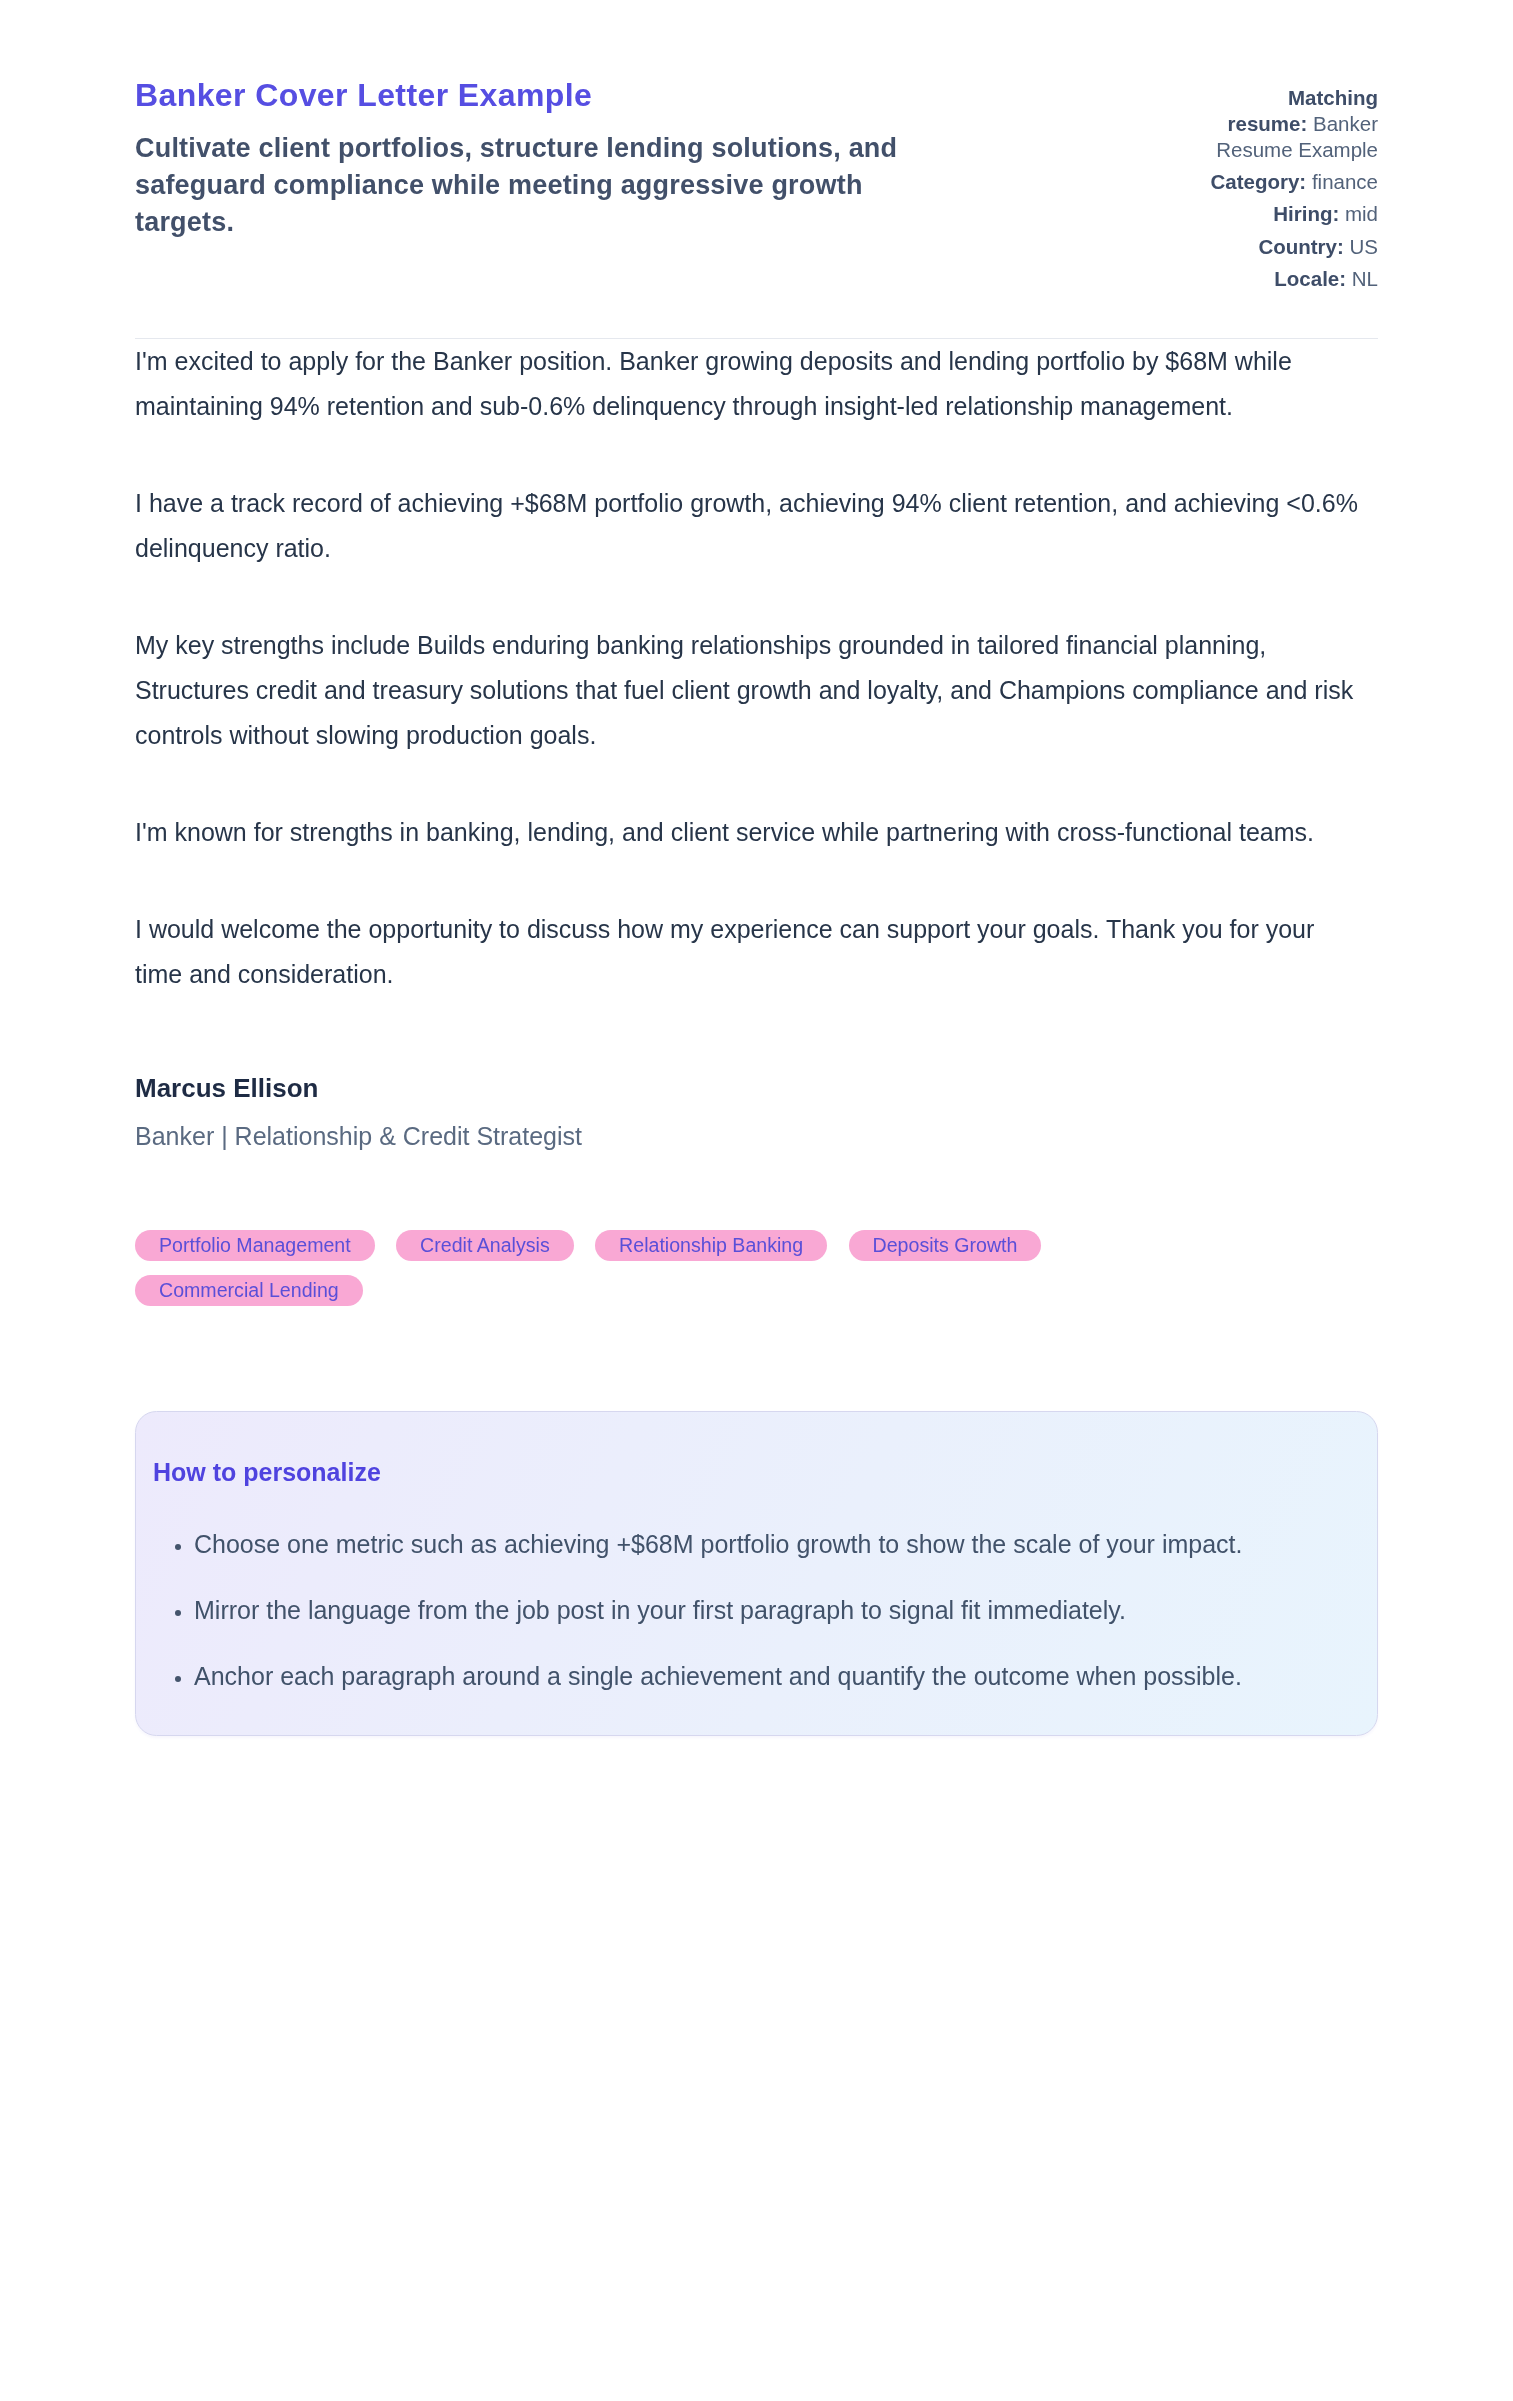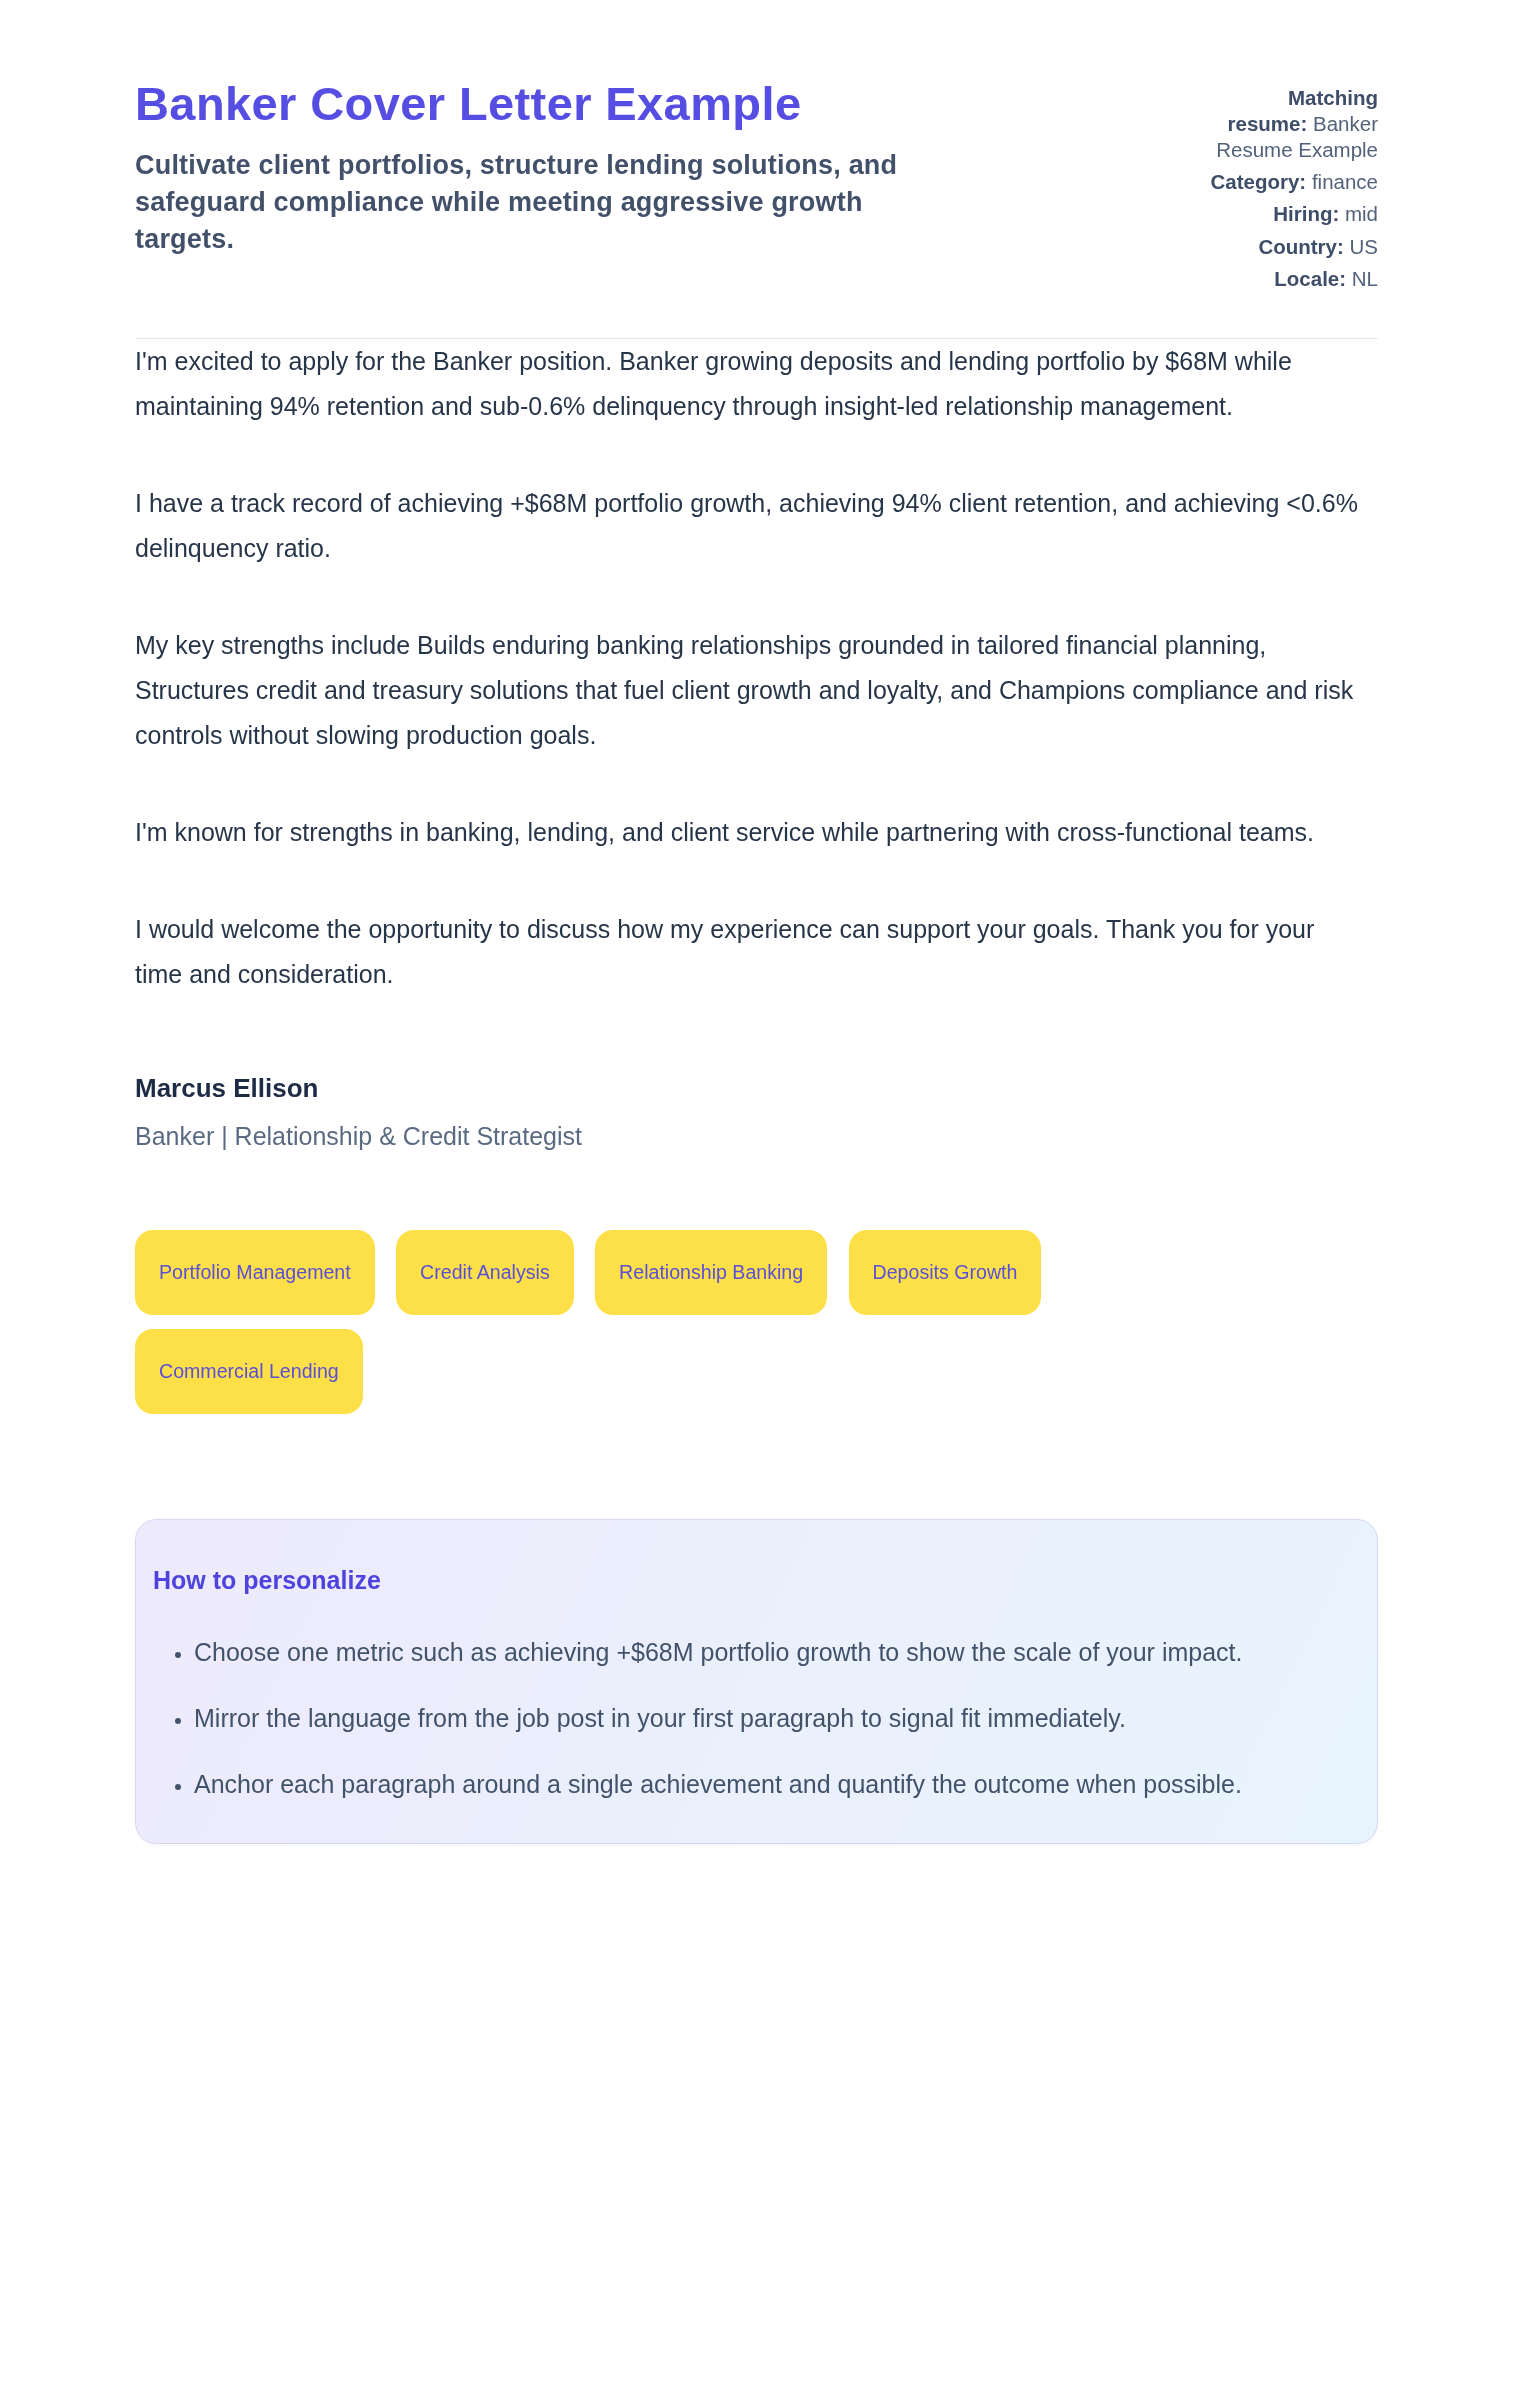--- a/index.html
+++ b/index.html
@@ -16,21 +16,21 @@
     margin: 0 auto;
     padding-top: 78px;
     padding-bottom: 80px;
   }
 
   
   .header { display: flex; justify-content: space-between; align-items: flex-start; }
   .header-left { max-width: 943px; }
   .page-title {
     margin: 0 0 16px 0;
-    font-size: 47px;
+    font-size: 32px;
     line-height: 1.12;
     font-weight: bold;
     color: #564ee2;
     letter-spacing: 0.4px;
   }
   .page-subtitle {
     margin: 0;
     font-size: 27px;
     line-height: 37px;
     font-weight: bold;
@@ -89,25 +89,25 @@
   
   .tags {
     display: flex;
     flex-wrap: wrap;
     gap: 14.2px 21.4px;
     margin-top: 75px;
     max-width: 1113px;
   }
   .tag {
     display: inline-block;
-    background: #fde047;
+    background: #f9a8d4;
     color: #5a4fd8;
     font-size: 19.6px;
     line-height: 27px;
-    padding: 29px 24px;
+    padding: 2px 24px;
     border-radius: 18px;
     cursor: pointer;
   }
 
   
   .tips {
     margin-top: 105px;
     background: linear-gradient(115deg, #edeafc 0%, #eaf0fc 55%, #e8f4fd 100%);
     border: 0.9px solid #d6d7ef;
     border-radius: 21.4px;

